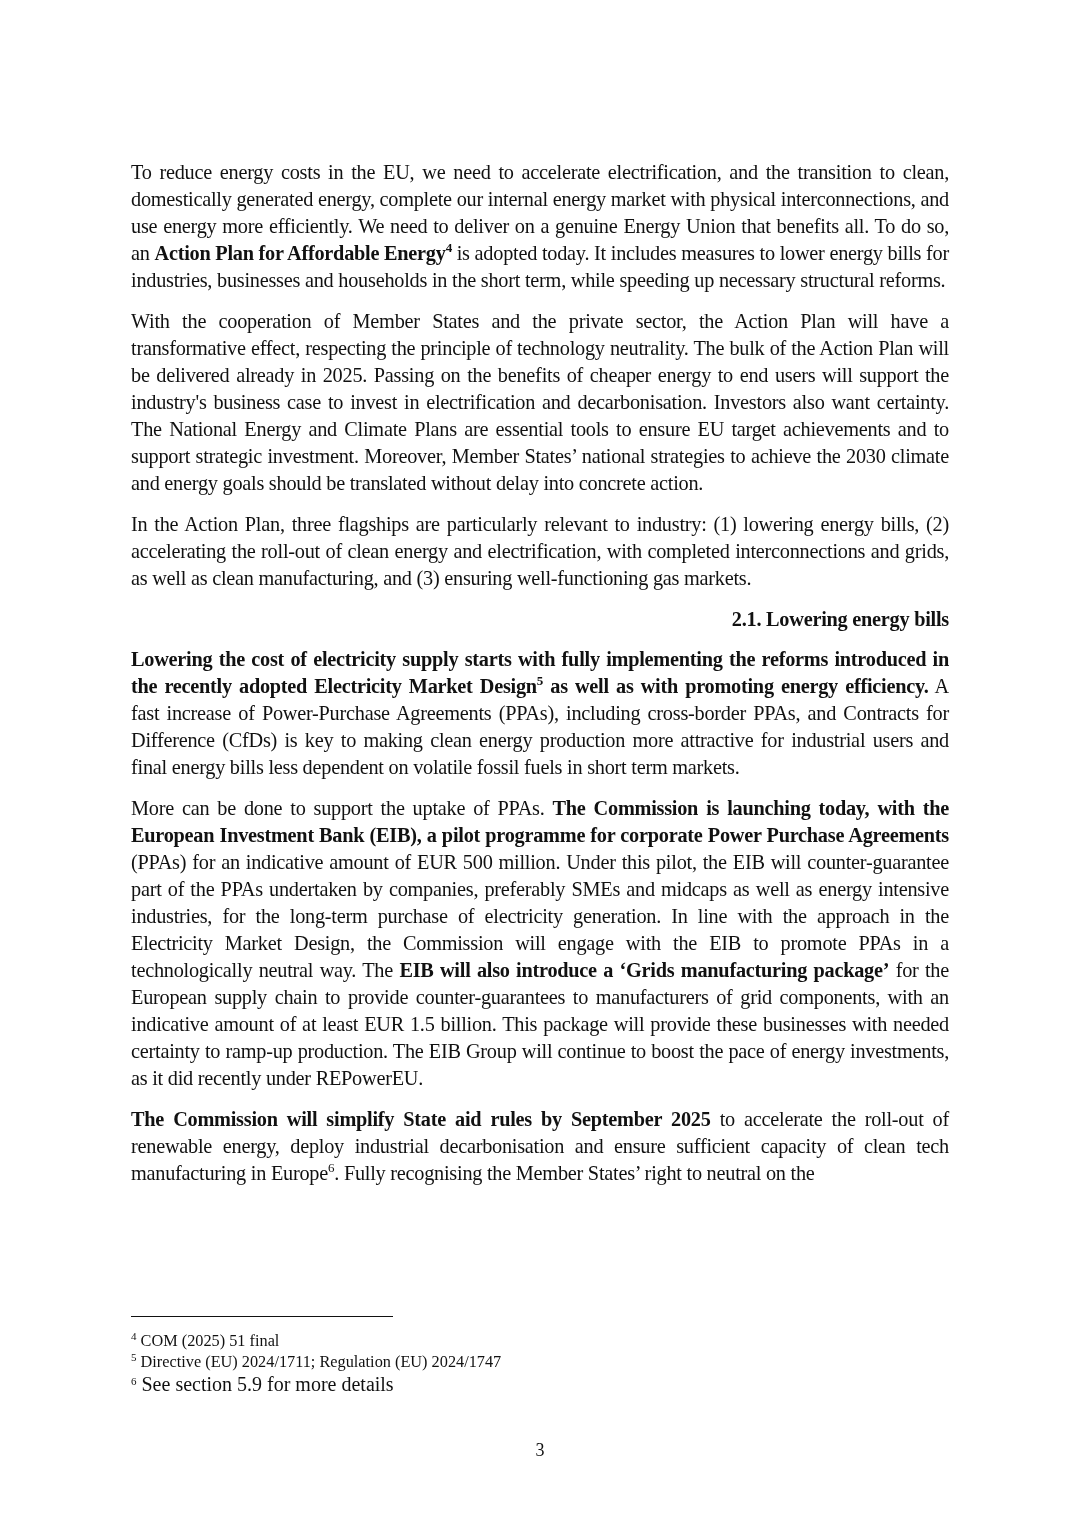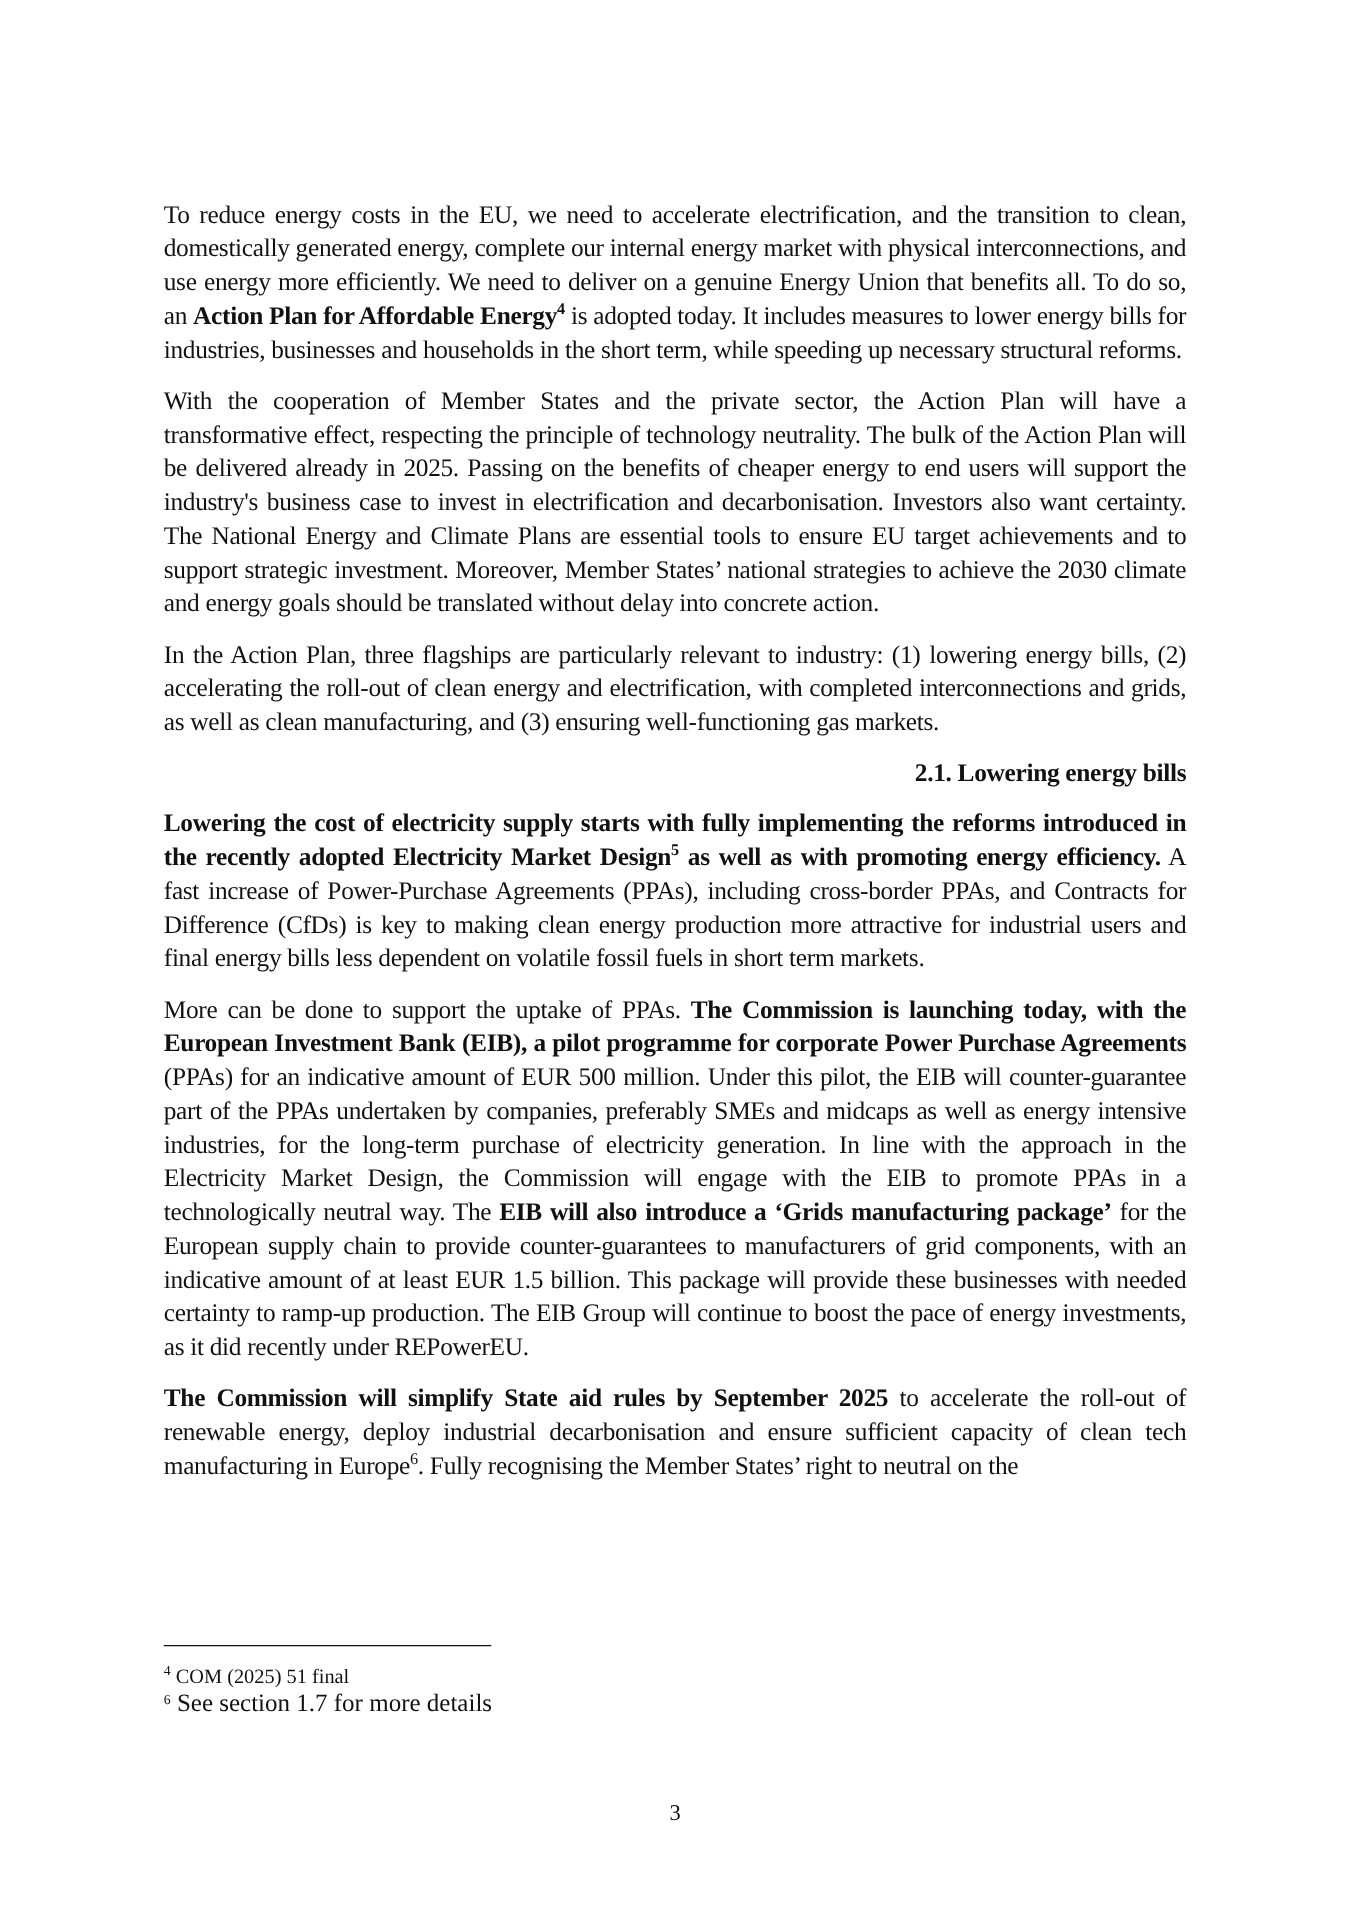--- a/index.html
+++ b/index.html
@@ -43,16 +43,17 @@
   <div id="section-paras">
       <div class="para"><b>Lowering the cost of electricity supply starts with fully implementing the reforms introduced in the recently adopted Electricity Market Design</b><sup style="font-weight: bold;">5</sup><b> as well as with promoting energy efficiency.</b><span> A fast increase of Power-Purchase Agreements (PPAs), including cross-border PPAs, and Contracts for Difference (CfDs) is key to making clean energy production more attractive for industrial users and final energy bills less dependent on volatile fossil fuels in short term markets.</span></div>
       <div class="para"><span>More can be done to support the uptake of PPAs. </span><b>The Commission is launching today, with the European Investment Bank (EIB), a pilot programme for corporate Power Purchase Agreements</b><span> (PPAs) for an indicative amount of EUR 500 million. Under this pilot, the EIB will counter-guarantee part of the PPAs undertaken by companies, preferably SMEs and midcaps as well as energy intensive industries, for the long-term purchase of electricity generation. In line with the approach in the Electricity Market Design, the Commission will engage with the EIB to promote PPAs in a technologically neutral way. The </span><b>EIB will also introduce a ‘Grids manufacturing package’</b><span> for the European supply chain to provide counter-guarantees to manufacturers of grid components, with an indicative amount of at least EUR 1.5 billion. This package will provide these businesses with needed certainty to ramp-up production. The EIB Group will continue to boost the pace of energy investments, as it did recently under REPowerEU.</span></div>
       <div class="para last"><b>The Commission will simplify State aid rules by September 2025</b><span> to accelerate the roll-out of renewable energy, deploy industrial decarbonisation and ensure sufficient capacity of clean tech manufacturing in Europe</span><sup>6</sup><span>. Fully recognising the Member States’ right to neutral on the</span></div>
     </div>
 </div>
 
 <div class="footnote-rule"></div>
 <div class="footnotes" id="footnotes">
     <div class="fn"><sup>4</sup><span> COM (2025) 51 final</span></div>
-    <div class="fn big"><sup>6</sup><span> See section 1.7 for more details</span></div>
+    <div class="fn"><sup>5</sup><span> Directive (EU) 2024/1711; Regulation (EU) 2024/1747</span></div>
+    <div class="fn big"><sup>6</sup><span> See section 5.9 for more details</span></div>
   </div>
 
 <div class="page-number">3</div>
 
 </body></html>

